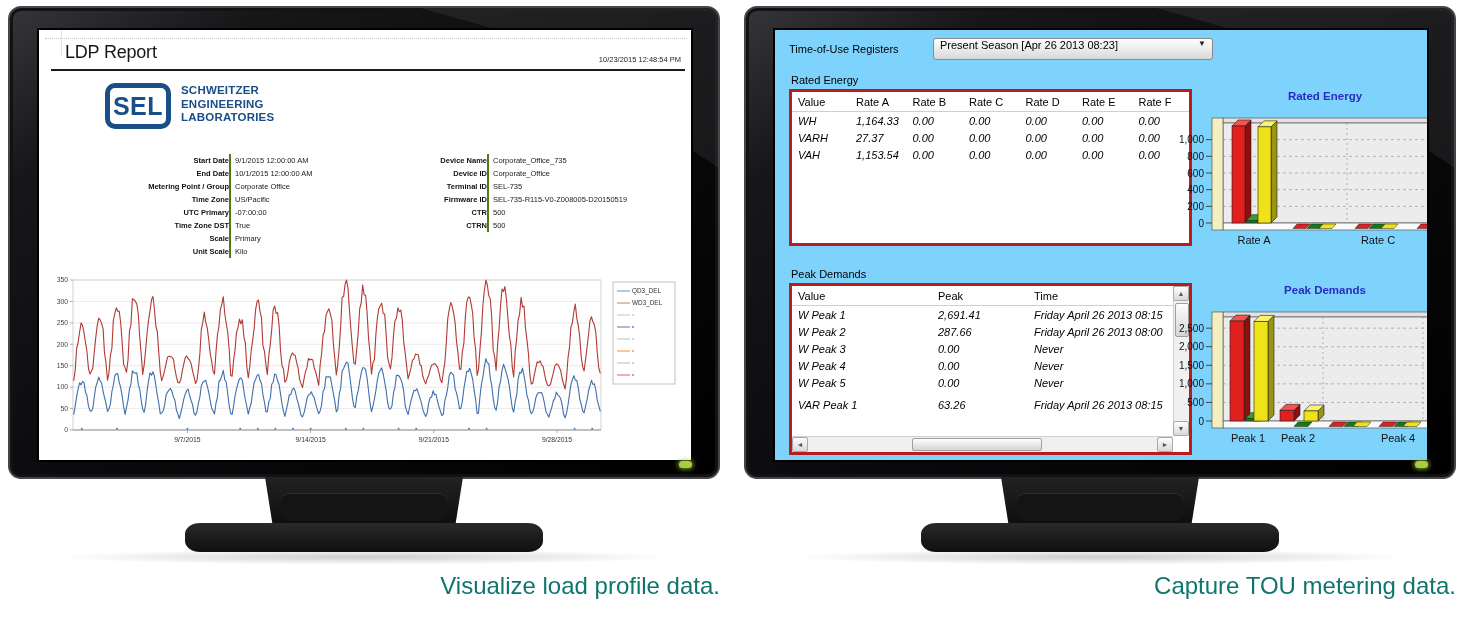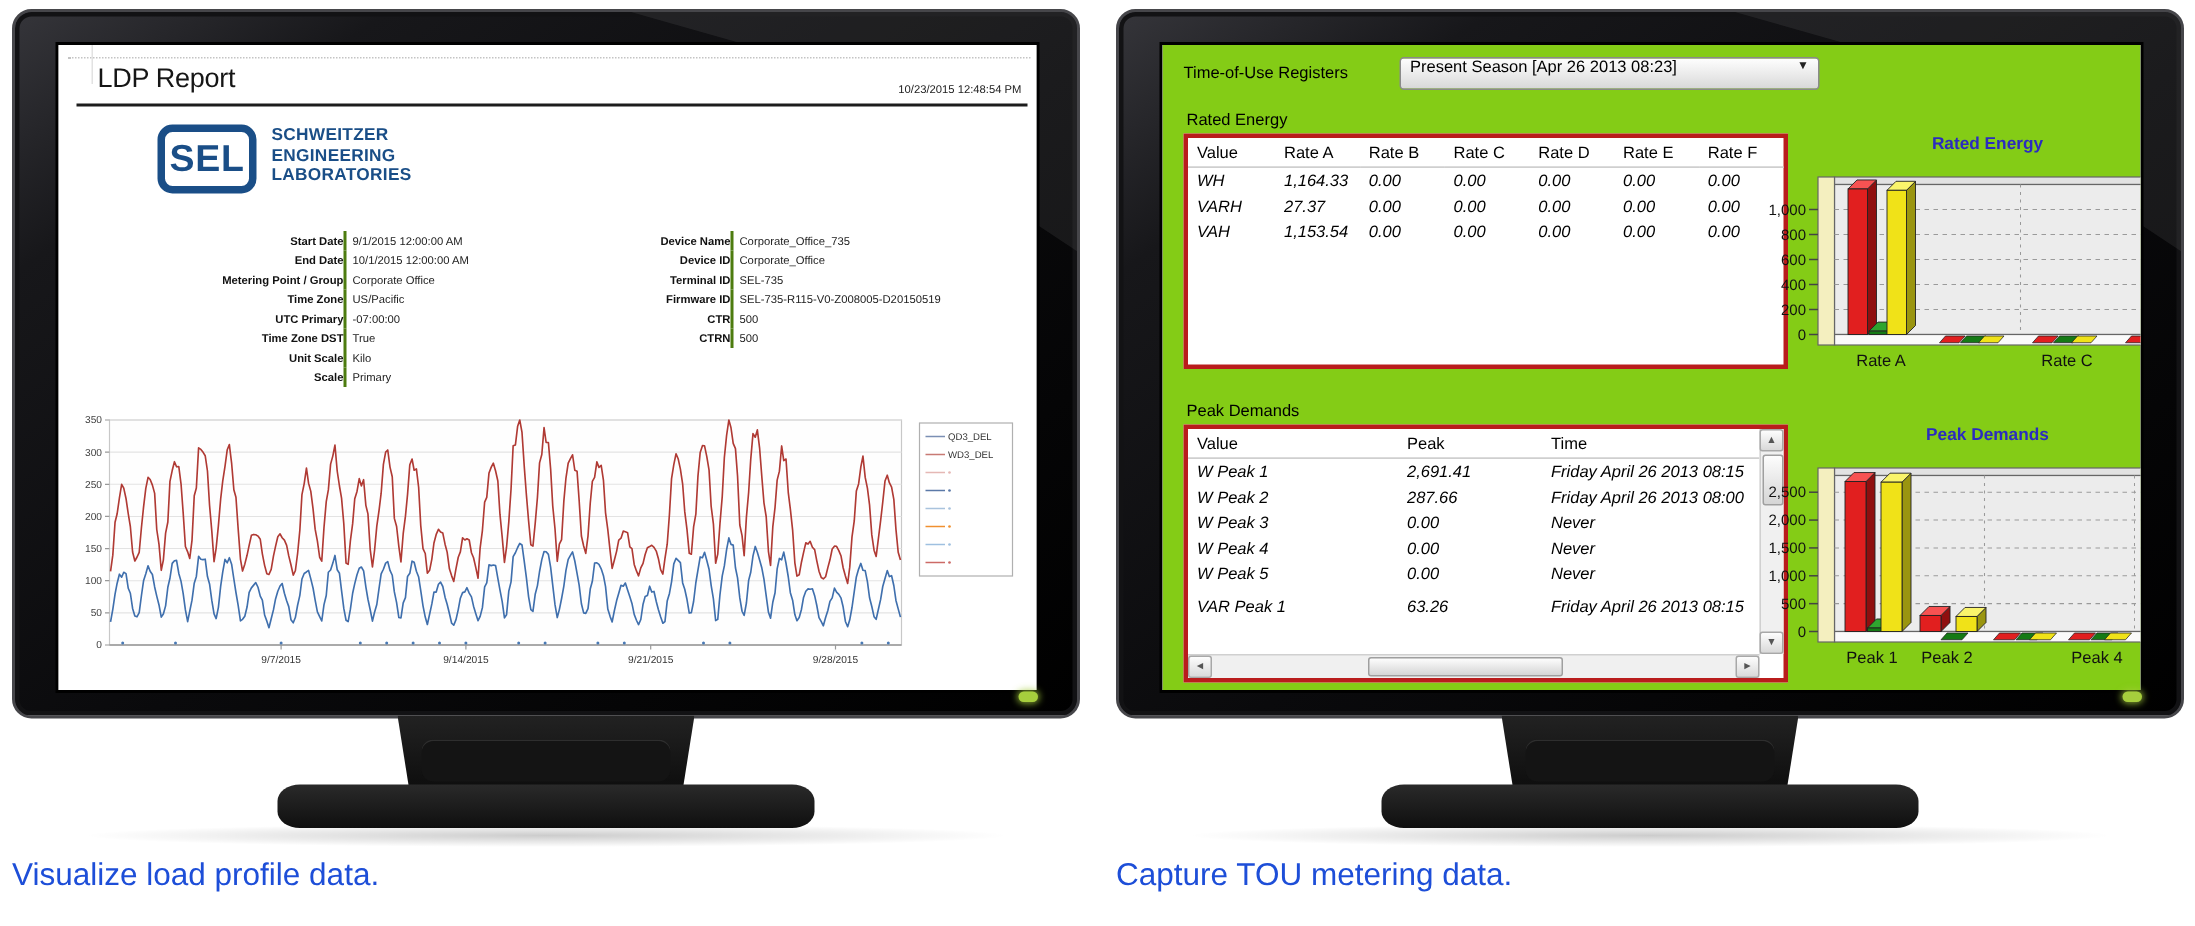--- a/index.html
+++ b/index.html
@@ -19,21 +19,21 @@
          background:#a6ce3d; box-shadow:0 0 5px 1px rgba(166,206,61,.8); }
   .neck { position:absolute; top:471px; left:50%; transform:translateX(-50%); width:198px; height:50px;
           background:linear-gradient(#222,#0d0d0d); clip-path:polygon(0 0,100% 0,96% 100%,4% 100%); }
   .neck::after { content:""; position:absolute; left:16px; right:16px; top:16px; bottom:6px;
           border-radius:8px; background:#141414; box-shadow:inset 0 1px 0 #2e2e2e; }
   .base { position:absolute; top:517px; left:50%; transform:translateX(-50%); width:358px; height:29px;
           border-radius:15px/11px; background:linear-gradient(#2a2a2a,#0f0f0f); }
   .mshadow { position:absolute; top:543px; left:50%; transform:translateX(-50%); width:640px; height:16px;
           background:radial-gradient(ellipse at center, rgba(0,0,0,.20) 0%, rgba(0,0,0,0) 68%); }
 
-  .caption { position:absolute; top:572px; width:712px; text-align:left; font-size:21px; color:#1d4ed8; }
+  .caption { position:absolute; top:572px; width:712px; text-align:right; font-size:24px; color:#0f766e; }
 
   
   .report { position:relative; width:100%; height:100%; background:#fff; }
   .page-guide { position:absolute; left:6px; right:4px; top:8px; border-top:1px dotted #c4c4c4; }
   .page-guide-v { position:absolute; left:22px; top:0; height:26px; border-left:1px solid #e2e2e2; }
   .rpt-title { position:absolute; left:26px; top:12px; font-size:18px; color:#161616; letter-spacing:-.2px;text-align:center; }
   .rpt-time { position:absolute; right:10px; top:25px; font-size:7.5px; color:#222; }
   .rpt-rule { position:absolute; left:12px; right:6px; top:39px; border-top:2px solid #1c1c1c; }
   .logo-row { position:absolute; left:66px; top:53px; display:flex; align-items:flex-start; }
   .sel-box { width:66px; height:46px; border:5px solid #1a4e87; border-radius:10px; display:flex;
@@ -44,21 +44,21 @@
   .meta-left { left:28px; width:300px; }
   .meta-right { left:338px; width:306px; }
   .mrow { display:flex; align-items:center; min-height:13px; }
   .ml { font-size:7.5px; font-weight:bold; color:#111; text-align:right; padding-right:0; }
   .meta-left .ml { width:162px; }
   .meta-right .ml { width:110px; }
   .mv { font-size:7.5px; color:#222; border-left:2px solid #4d7c0f; padding-left:4px; align-self:stretch;
         display:flex; align-items:center; flex:1; white-space:nowrap; }
 
   
-  .tou { position:relative; width:100%; height:100%; background:#84cc16; font-size:11px; color:#000; }
+  .tou { position:relative; width:100%; height:100%; background:#7dd3fc; font-size:11px; color:#000; }
   .tou-label { position:absolute; left:14px; top:13px; }
   .combo { position:absolute; left:158px; top:8px; width:280px; height:22px; border:1px solid #8a8a8a;
            border-radius:3px; background:linear-gradient(#fefefe,#e8e8e8 60%,#d8d8d8);
            display:flex; padding:0 6px; }
   .combo .txt { flex:1; white-space:nowrap; overflow:hidden; }
   .combo .arr { font-size:8px; color:#222; padding-left:6px; }
   .grp-label { position:absolute; left:16px; }
   .panel { position:absolute; left:14px; width:403px; background:#fff; border:3px solid #b91c1c; }
   table { border-collapse:collapse; table-layout:fixed; width:100%; }
   th { text-align:left; font-weight:normal; font-size:11px; padding:4px 4px 3px 6px; border-bottom:1px solid #cfcfcf; }
@@ -118,26 +118,26 @@
               </div>
               <div class="mrow">
                 <span class="ml">UTC Primary</span>
                 <span class="mv">-07:00:00</span>
               </div>
               <div class="mrow">
                 <span class="ml">Time Zone DST</span>
                 <span class="mv">True</span>
               </div>
               <div class="mrow">
+                <span class="ml">Scale</span>
+                <span class="mv">Primary</span>
+              </div>
+              <div class="mrow">
                 <span class="ml">Unit Scale</span>
                 <span class="mv">Kilo</span>
-              </div>
-              <div class="mrow">
-                <span class="ml">Scale</span>
-                <span class="mv">Primary</span>
               </div>
             </div>
           <div class="meta-col meta-right" id="meta-right">
               <div class="mrow">
                 <span class="ml">Device Name</span>
                 <span class="mv">Corporate_Office_735</span>
               </div>
               <div class="mrow">
                 <span class="ml">Device ID</span>
                 <span class="mv">Corporate_Office</span>

